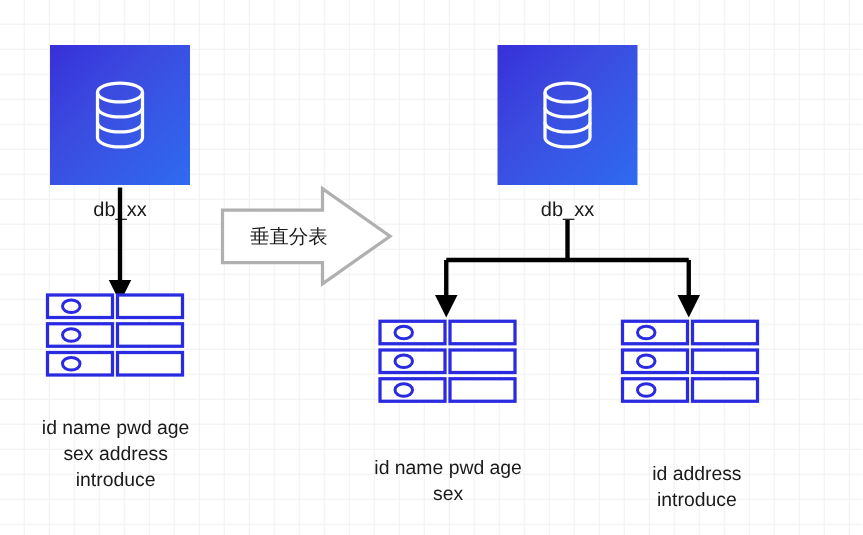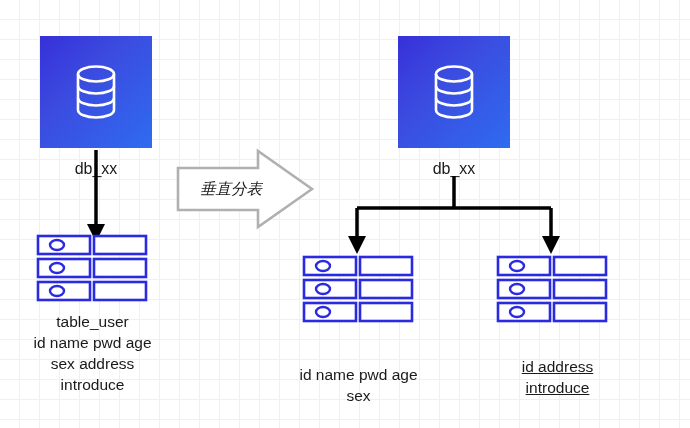--- a/index.html
+++ b/index.html
@@ -59,21 +59,20 @@
   .arrow-svg {
     position: absolute;
     overflow: visible;
   }
   .big-arrow-label {
     position: absolute;
     font-size: 15.5px;
     color: #1a1a1a;
     text-align: center;
     white-space: nowrap;
-    font-style: italic;
   }
 </style>
 </head>
 <body>
 
 <div id="canvas">
 
   <div class="db-box" style="left:40px; top:36px;">
     <span>
       <svg width="52" height="60" viewBox="0 0 52 60">
@@ -103,21 +102,20 @@
         <rect x="58" y="48" width="52" height="18"></rect>
       </g>
       <g stroke="#2a2ae0" stroke-width="2.4" fill="none">
         <ellipse cx="21" cy="11" rx="7" ry="5"></ellipse>
         <ellipse cx="21" cy="34" rx="7" ry="5"></ellipse>
         <ellipse cx="21" cy="57" rx="7" ry="5"></ellipse>
       </g>
     </svg>
   </div>
 
-  <div class="caption" style="left:10px; top:311px; width:165px;">table_user</div>
   <div class="caption" style="left:10px; top:332px; width:165px;">id name pwd age
 sex address
 introduce</div>
 
   <svg class="arrow-svg" style="left:176px; top:148px;" width="140" height="82">
     <polygon points="2,20 82,20 82,3 136,41 82,79 82,62 2,62" fill="#ffffff" stroke="#b0b0b0" stroke-width="2.6" stroke-linejoin="miter"></polygon>
   </svg>
   <div class="big-arrow-label" style="left:186px; top:179px; width:90px;">垂直分表</div>
 
   <div class="db-box" style="left:398px; top:36px;">
@@ -172,16 +170,16 @@
         <rect x="2" y="48" width="52" height="18"></rect>
         <rect x="58" y="48" width="52" height="18"></rect>
       </g>
       <g stroke="#2a2ae0" stroke-width="2.4" fill="none">
         <ellipse cx="21" cy="11" rx="7" ry="5"></ellipse>
         <ellipse cx="21" cy="34" rx="7" ry="5"></ellipse>
         <ellipse cx="21" cy="57" rx="7" ry="5"></ellipse>
       </g>
     </svg>
   </div>
-  <div class="caption" style="left:470px; top:356px; width:175px;text-decoration:underline;">id  address
+  <div class="caption" style="left:470px; top:369px; width:175px;">id  address
 introduce</div>
 
 </div>
 
 </body></html>

